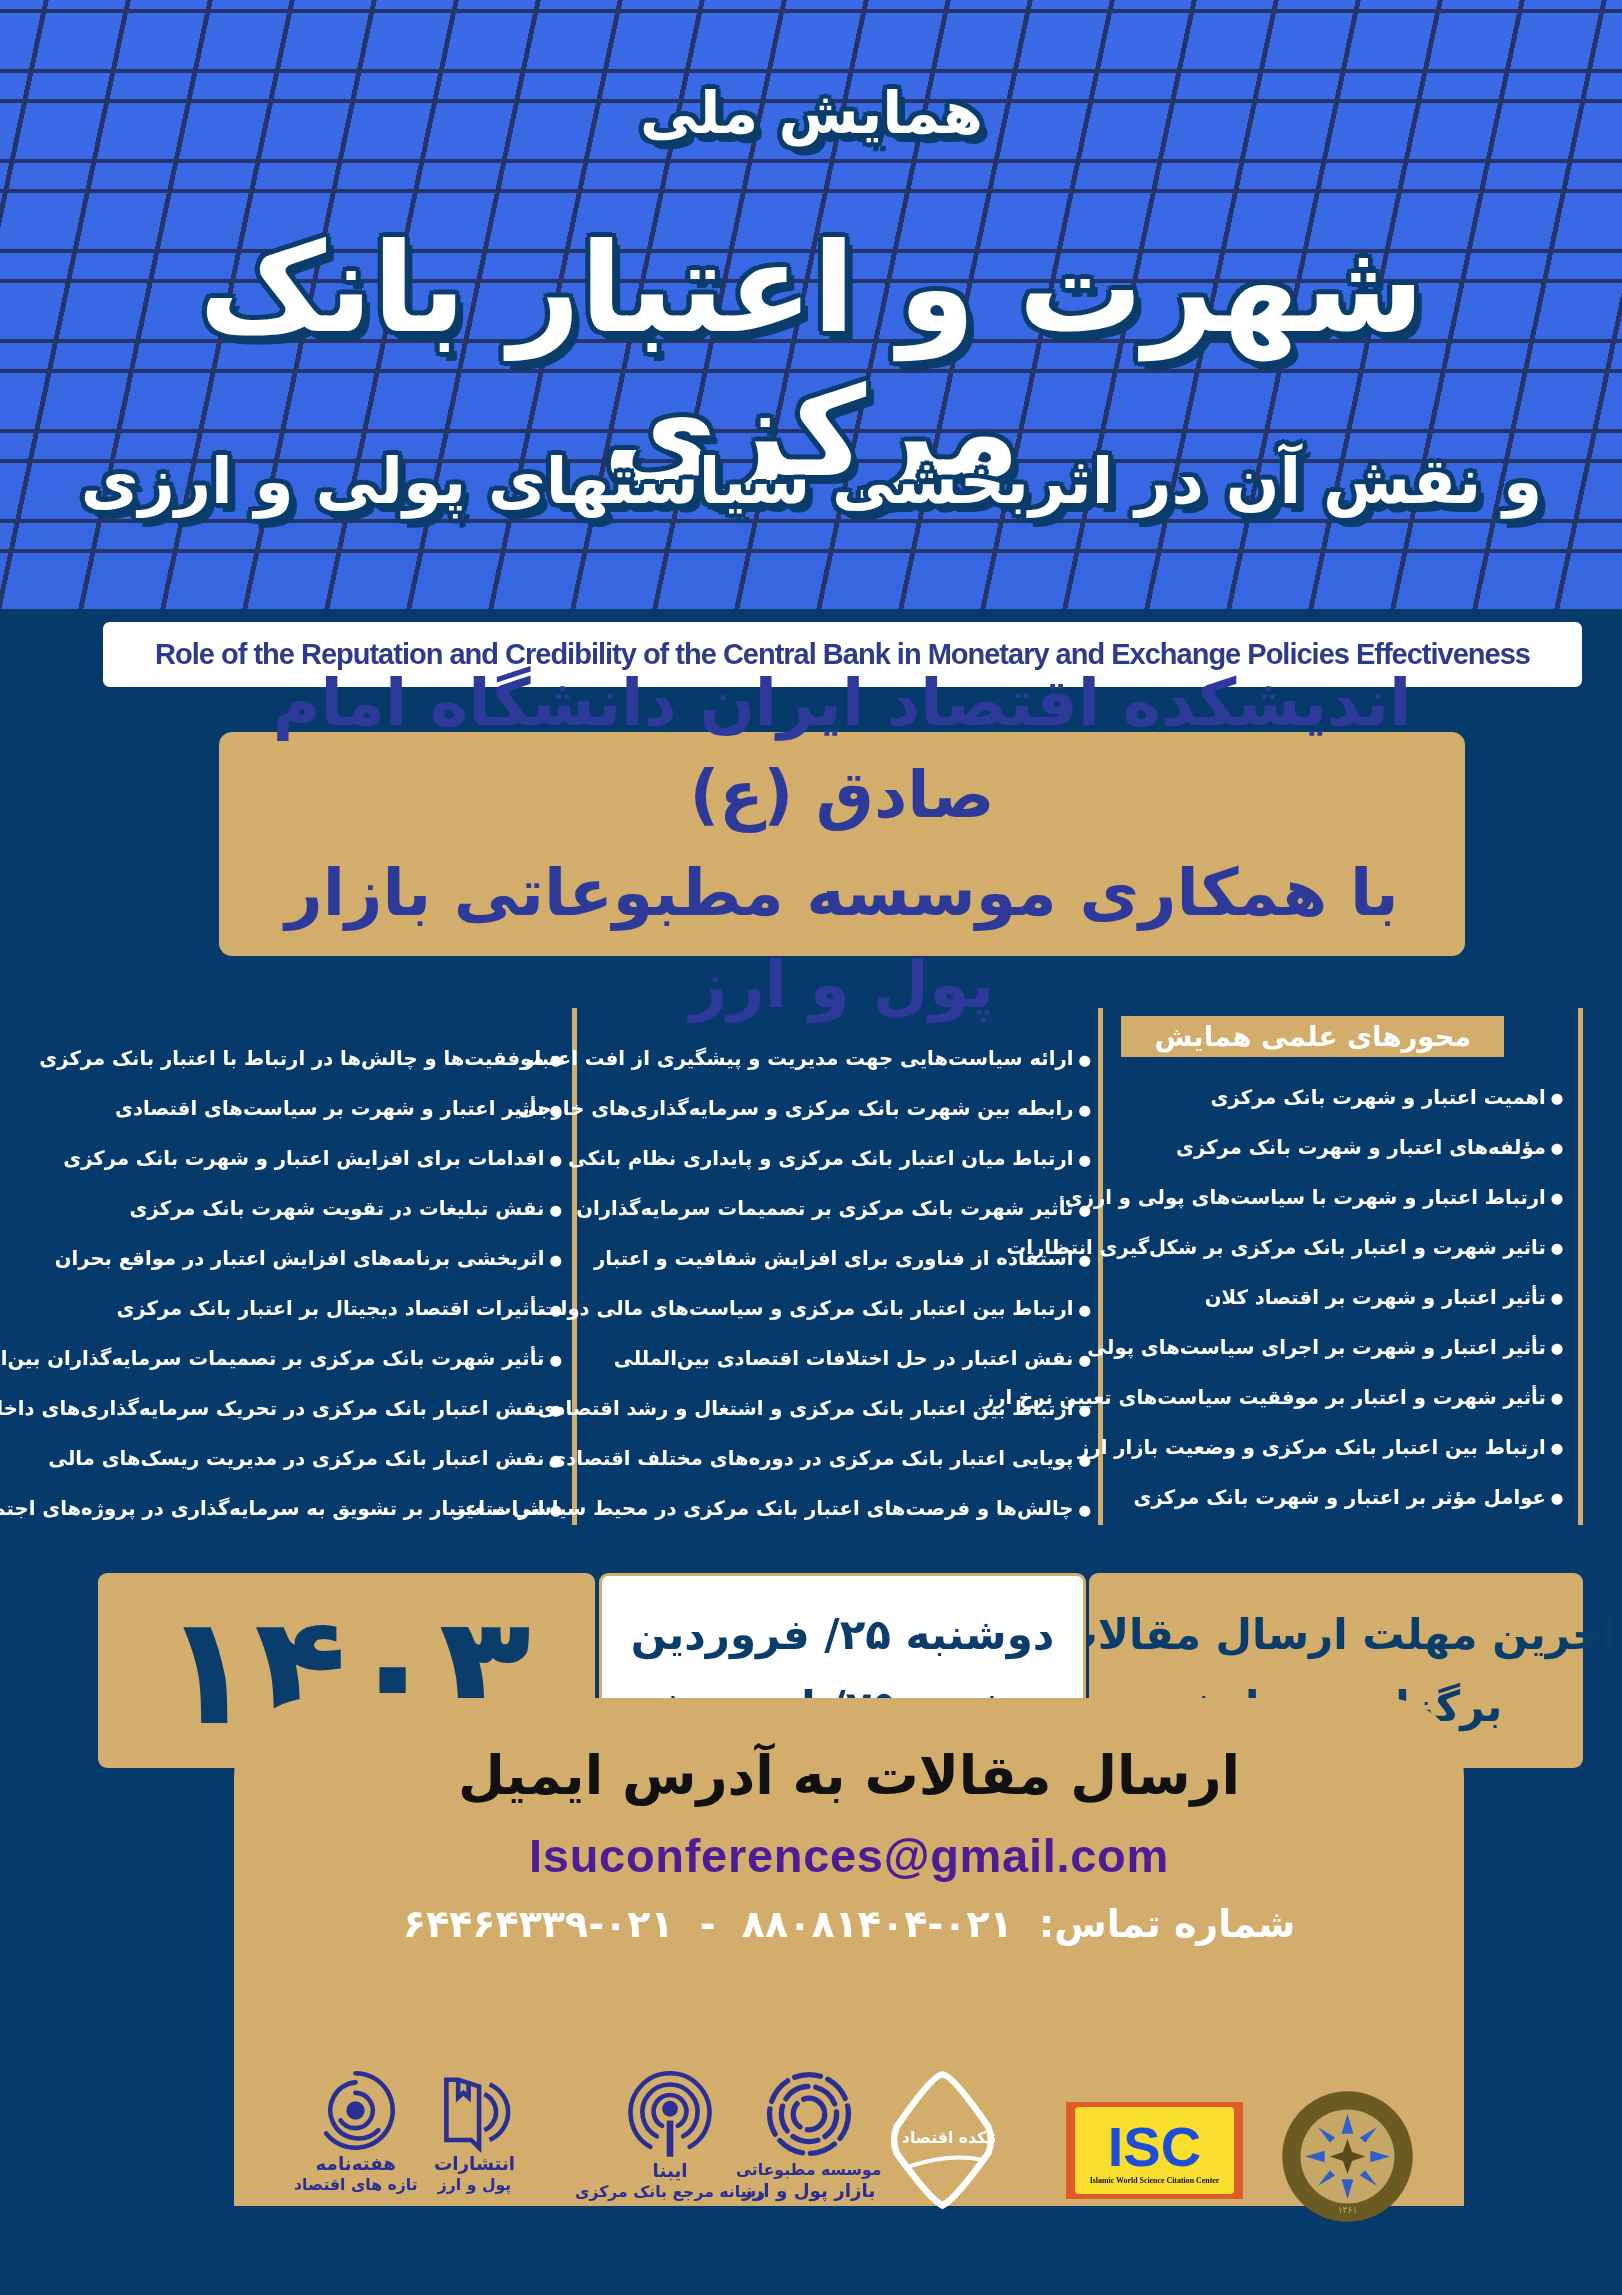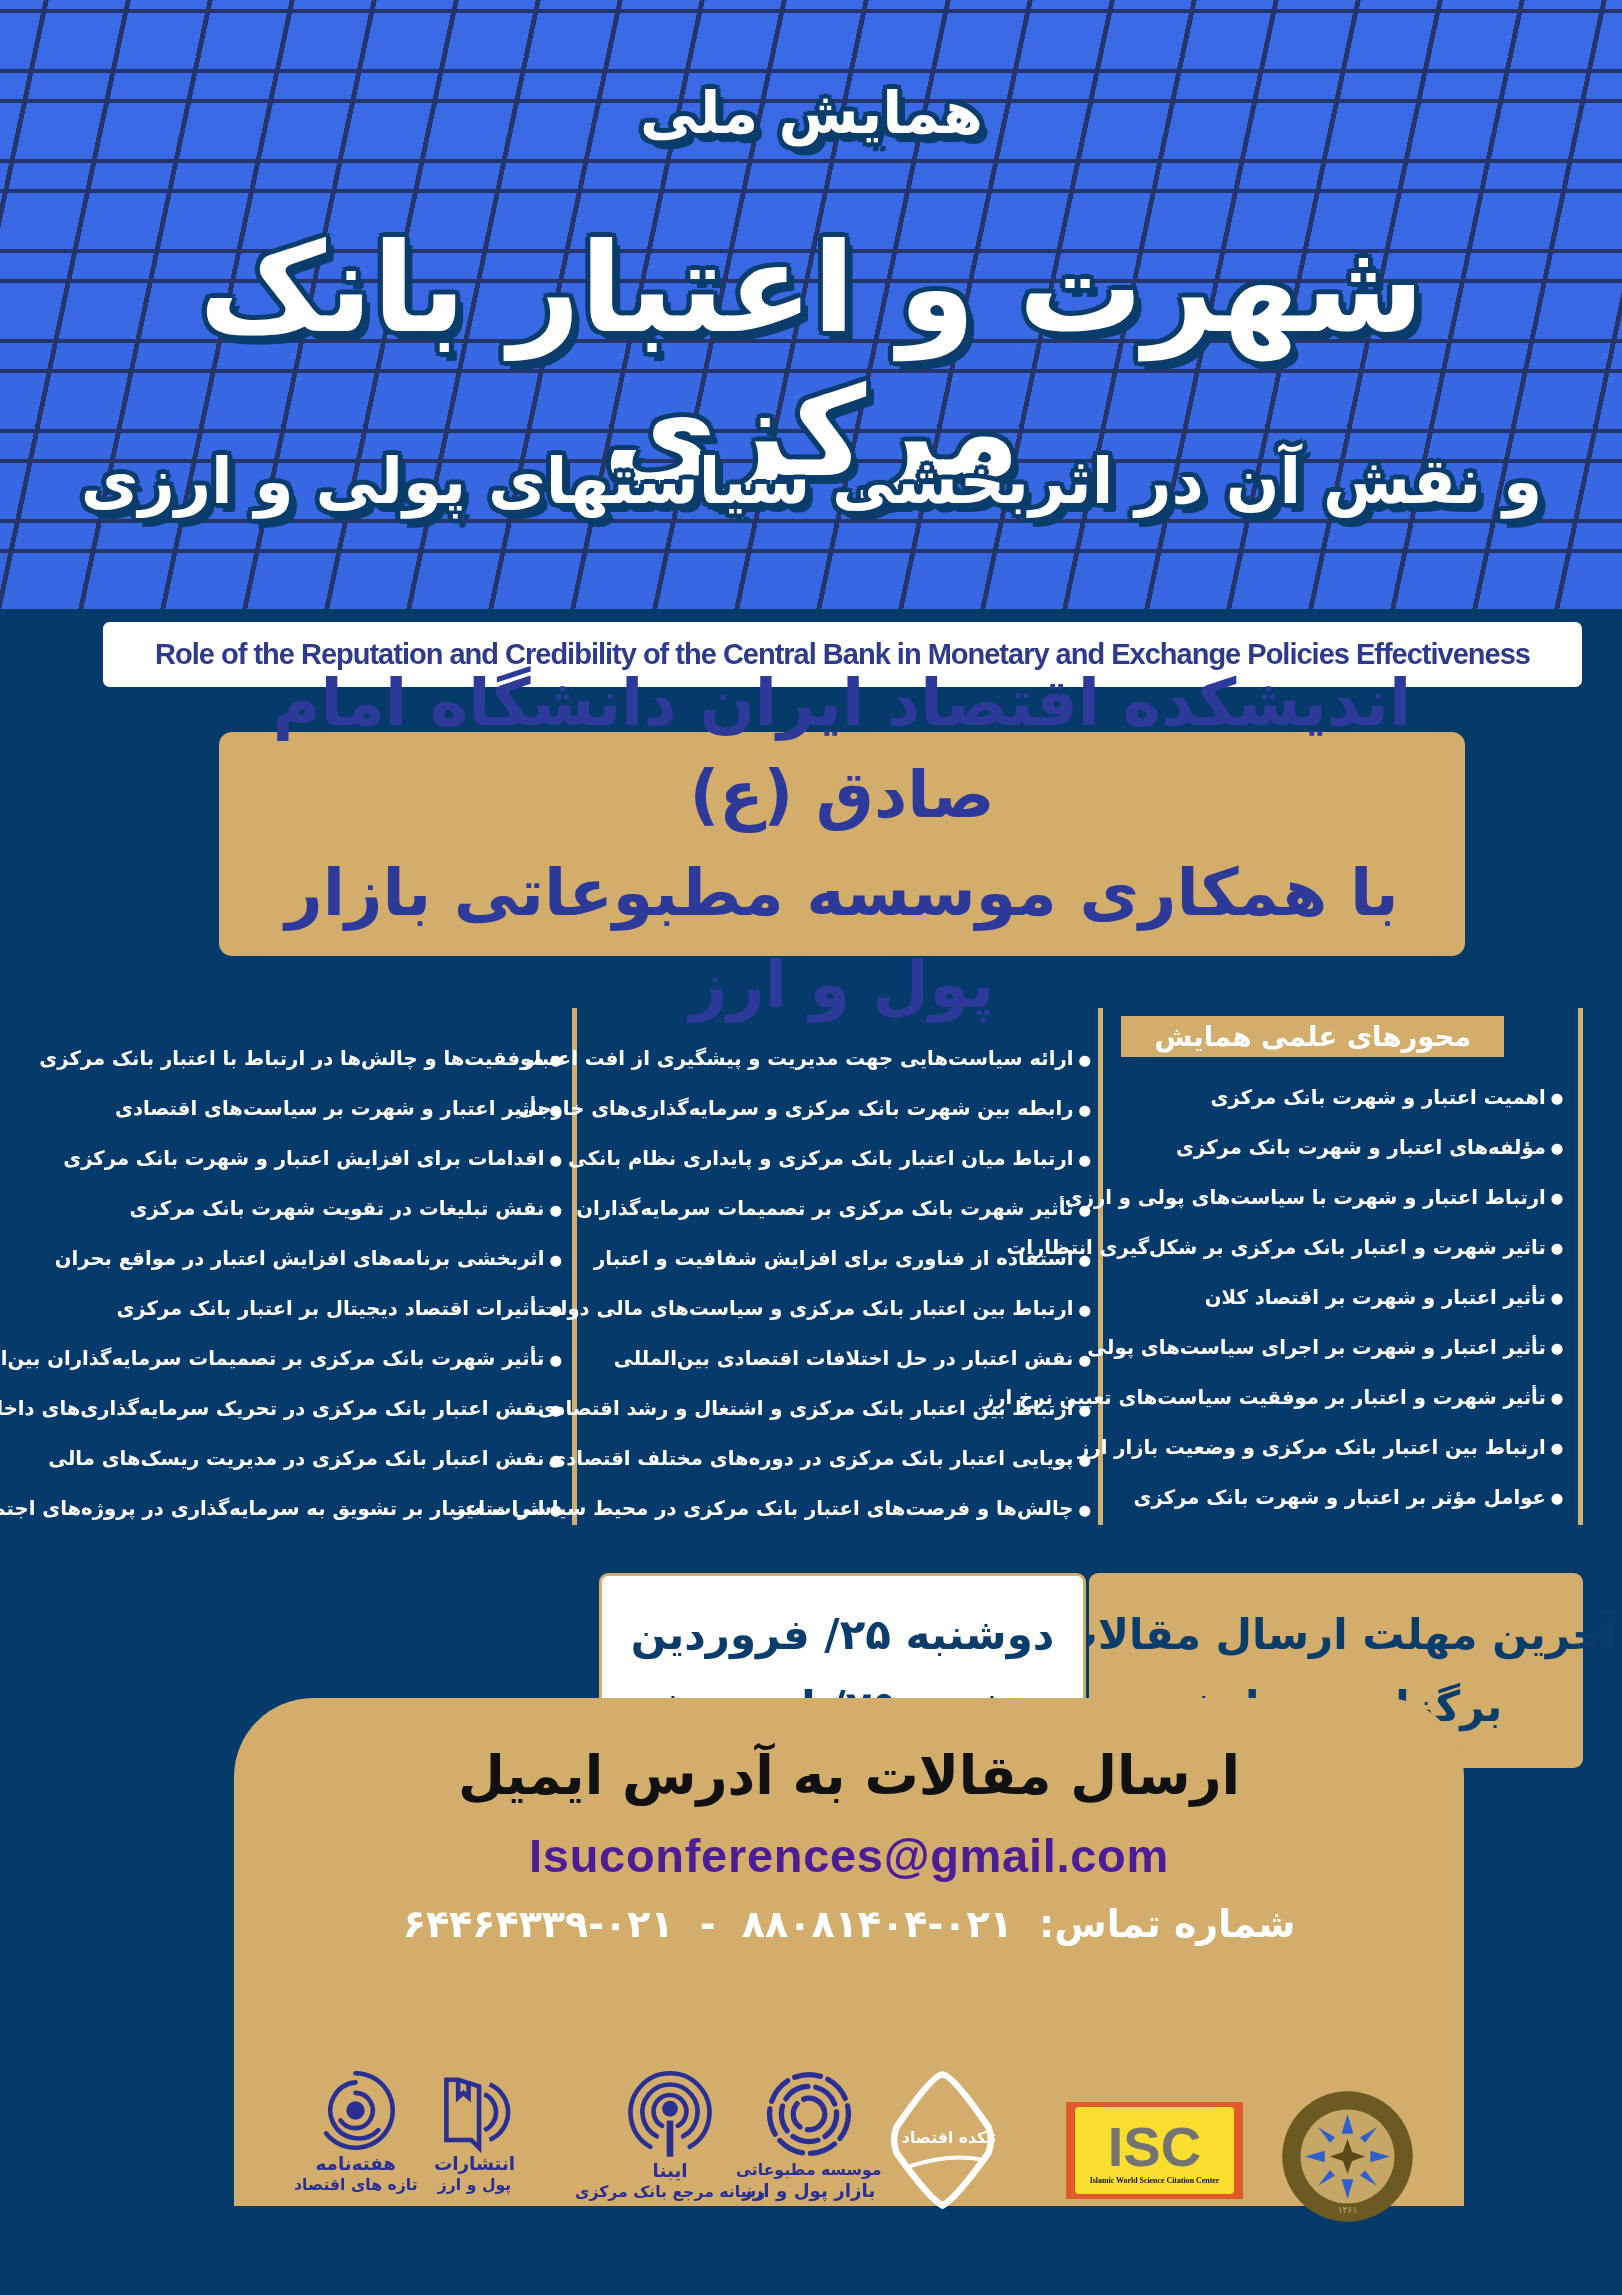--- a/index.html
+++ b/index.html
@@ -188,20 +188,23 @@
 
 <section class="dates-row">
   <div class="dates-labels">
     <span>آخرین مهلت ارسال مقالات</span>
     <span>برگزاری همایش</span>
   </div>
   <div class="dates-values">
     <span>دوشنبه ۲۵/ فروردین</span>
     <span>پنجشنبه ۲۵/ اردیبهشت</span>
   </div>
+  <div class="dates-year">
+    <span>۱۴۰۳</span>
+  </div>
 </section>
 
 <section class="contact">
   <div class="contact-heading">ارسال مقالات به آدرس ایمیل</div>
   <div class="contact-email">Isuconferences@gmail.com</div>
   <div class="contact-phone">
     <span>شماره تماس:</span>
     <span>۰۲۱-۸۸۰۸۱۴۰۴</span>
     <span>-</span>
     <span>۰۲۱-۶۴۴۶۴۳۳۹</span>
@@ -266,21 +269,21 @@
     <svg width="105" height="144" viewBox="0 0 160 220">
       <path d="M80 10 Q95 10 150 90 Q158 110 150 130 Q100 200 80 210 Q60 200 10 130 Q2 110 10 90 Q65 10 80 10 Z" fill="none" stroke="#ffffff" stroke-width="10"></path>
       <path d="M30 150 Q90 130 140 140" fill="none" stroke="#ffffff" stroke-width="6"></path>
       <text x="80" y="115" fill="#ffffff" font-size="24" font-weight="bold" text-anchor="middle" font-family="DejaVu Sans, sans-serif" direction="rtl">اندیشکده اقتصاد ایران</text>
     </svg>
   </div>
 
   <div class="logo" style="left:785px; top:34px;">
     <div style="width:177px; height:97px; background:#e05a2a; padding:5.2px 9.2px; ">
       <div style="width:100%; height:100%; background:#f9de2e; border-radius:3.9px; display:flex; flex-direction:column; align-items:center; justify-content:center;">
-        <span style="font-family:'Liberation Sans',sans-serif; font-weight:bold; font-size:56px; line-height:59px; color:#737373;">ISC</span>
+        <span style="font-family:'Liberation Sans',sans-serif; font-weight:bold; font-size:56px; line-height:59px; color:#1d4ed8;">ISC</span>
         <span style="font-family:'Liberation Serif',serif; font-weight:bold; font-size:7.9px; color:#111; white-space:nowrap;">Islamic World Science Citation Center</span>
       </div>
     </div>
   </div>
 
   <div class="logo" style="left:998px; top:19.6px;">
     <svg width="137" height="137" viewBox="0 0 210 210">
       <circle cx="105" cy="105" r="100" fill="#6b5a22"></circle>
       <circle cx="105" cy="105" r="72" fill="#c6a766"></circle>
       <g fill="#2f5fcf">

